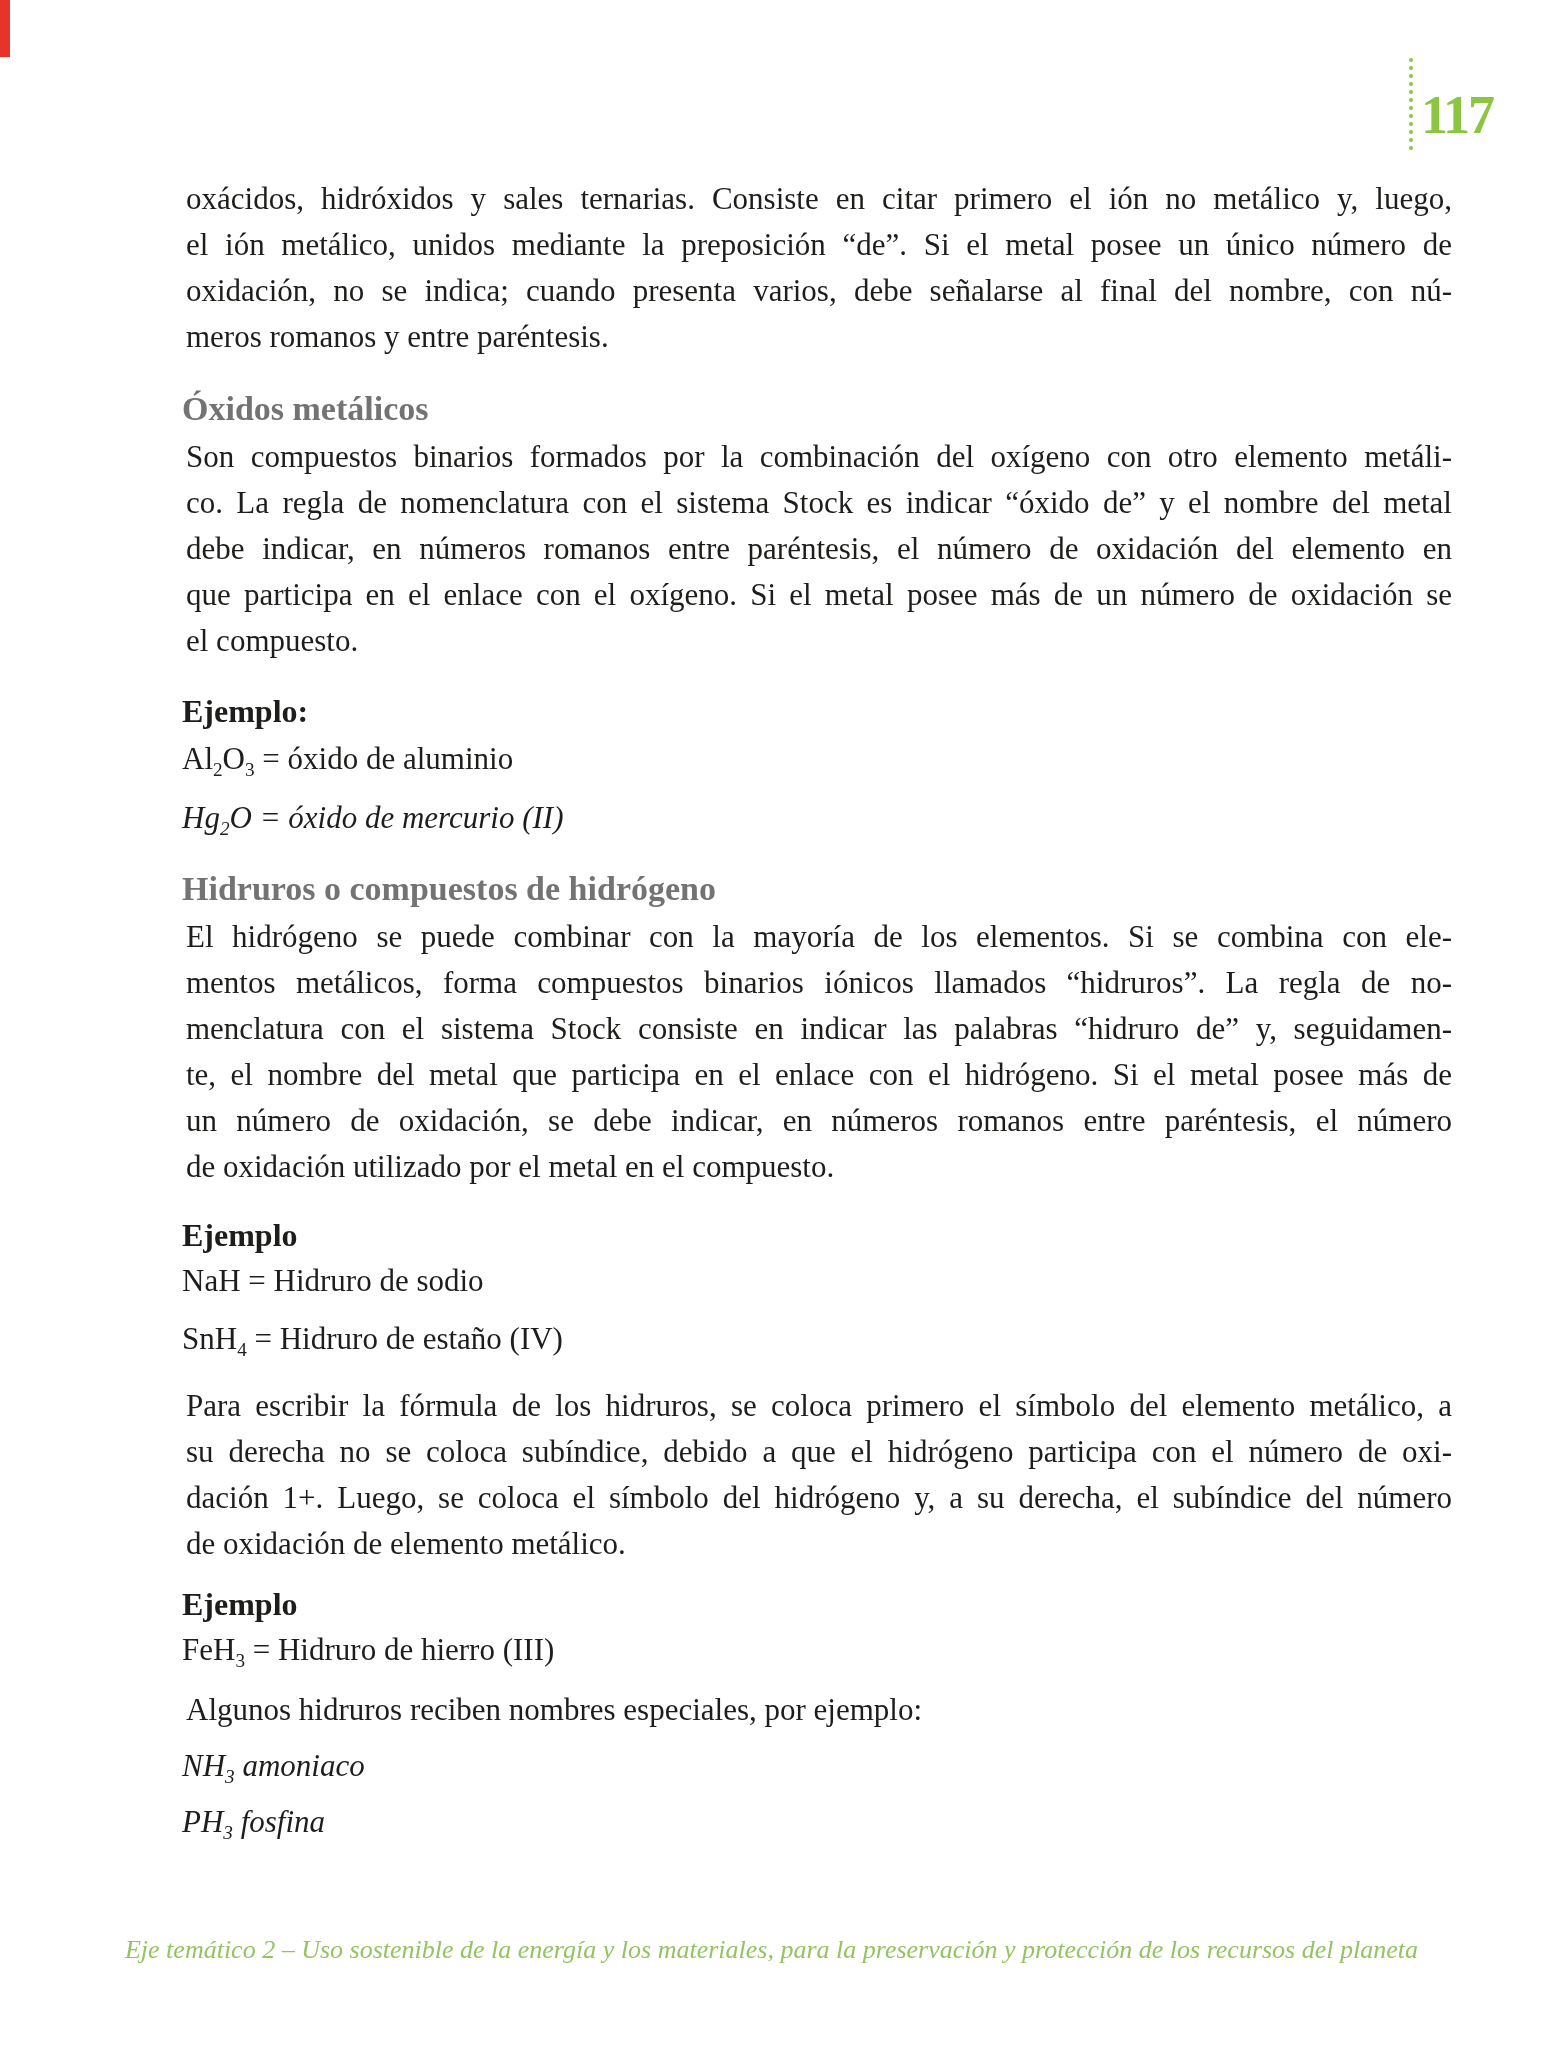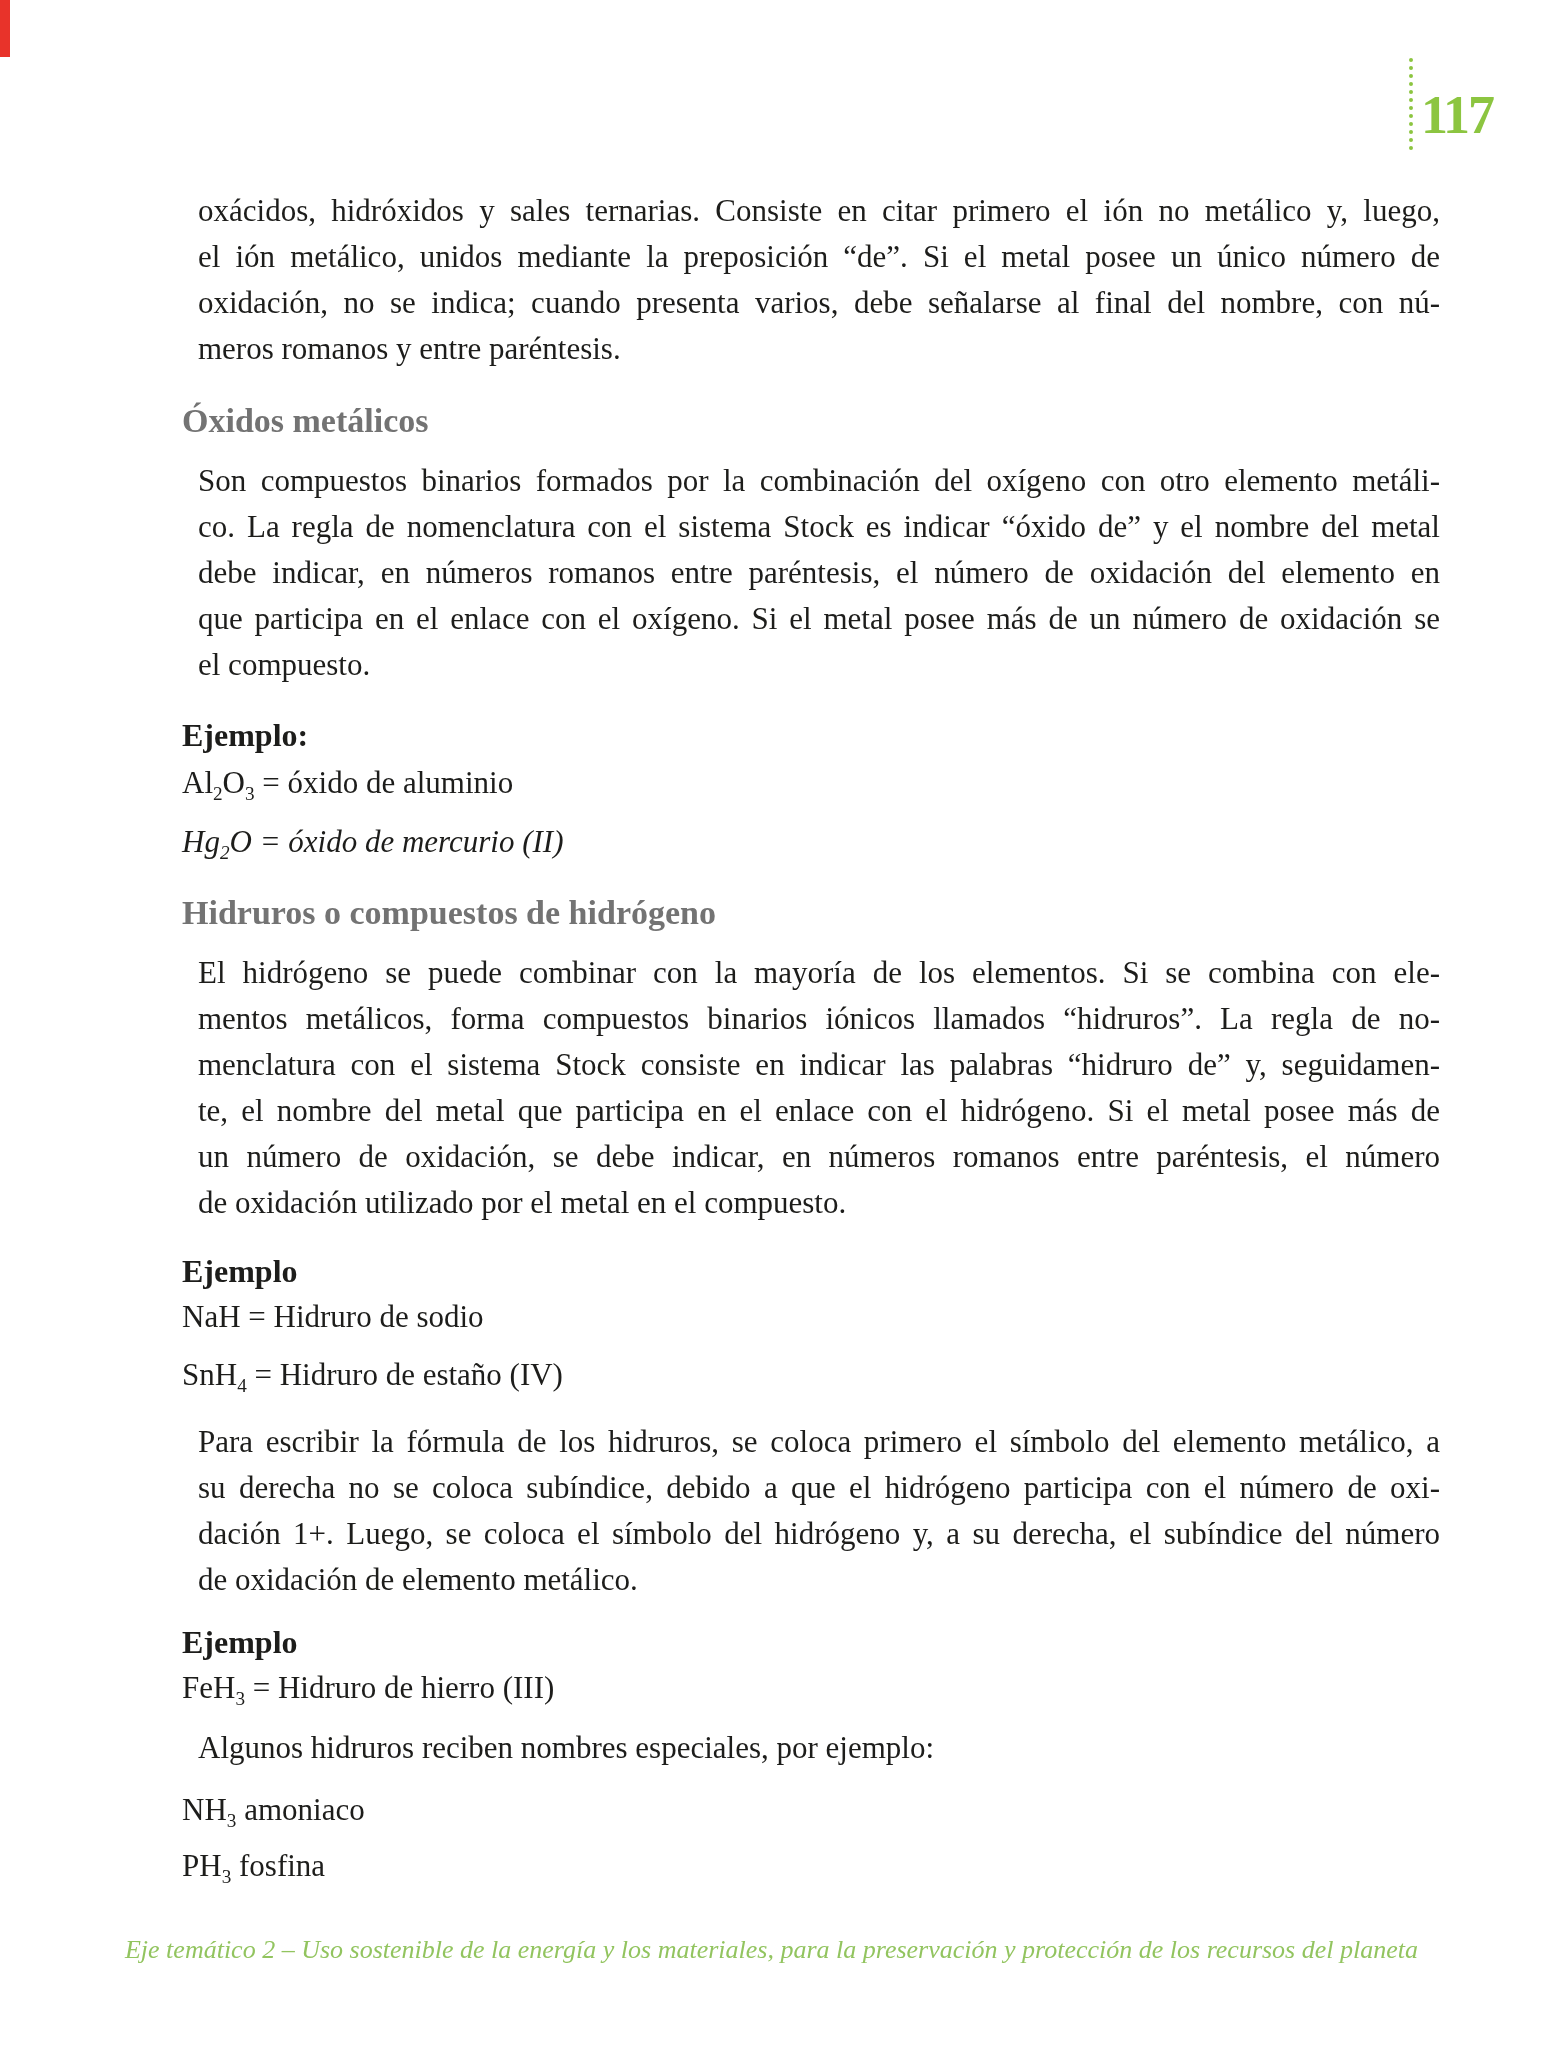--- a/index.html
+++ b/index.html
@@ -22,35 +22,35 @@
   }
   .pagenum{
     position:absolute;left:1421px;top:88px;
     font-size:54px;font-weight:bold;color:#8cc540;line-height:1;
     letter-spacing:-2px;
   }
   .column{
     position:absolute;left:182px;top:172px;width:1274px;
     font-size:31px;line-height:46px;
   }
-  .para{margin:16px;}
+  .para{margin:4px;}
   .ln{display:block;text-align:justify;text-align-last:left;}
   .ln.j{text-align-last:justify;}
   .red-h{
     margin:28px 0 2px 0;
     font-size:34px;line-height:42px;font-weight:bold;color:#737373;
   }
   .ej{font-weight:bold;font-size:32px;line-height:46px;}
   .ej.m1{margin-top:24px;}
   .ej.m2{margin-top:22px;}
   .ej.m3{margin-top:14px;}
   .fline{line-height:46px;}
   .fline sub{font-size:0.62em;line-height:0;vertical-align:-0.35em;}
   .mt2{margin-top:2px;}
-  .mt10{margin-top:10px;}
+  .mt10{margin-top:10px;font-style:italic;}
   .mt12{margin-top:12px;}
   .mt13{margin-top:13px;font-style:italic;}
   .mt14{margin-top:14px;}
   .mt20{margin-top:20px;}
   .mt21{margin-top:21px;}
   .mt27{margin-top:27px;}
   .footer{
     position:absolute;right:146px;top:1934px;
     font-size:26px;line-height:32px;font-style:italic;color:#92c45f;
     white-space:nowrap;

